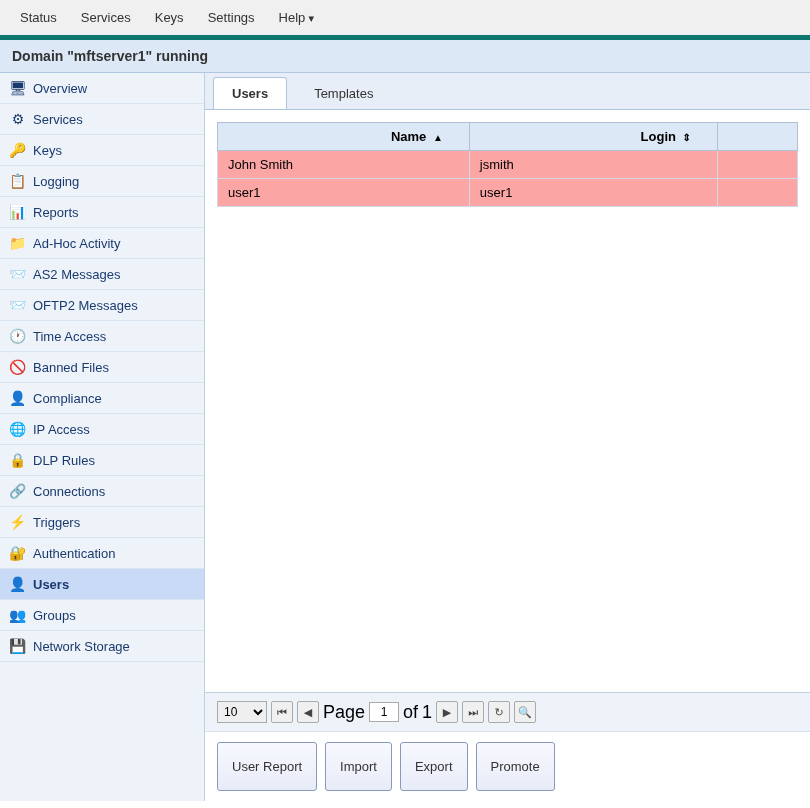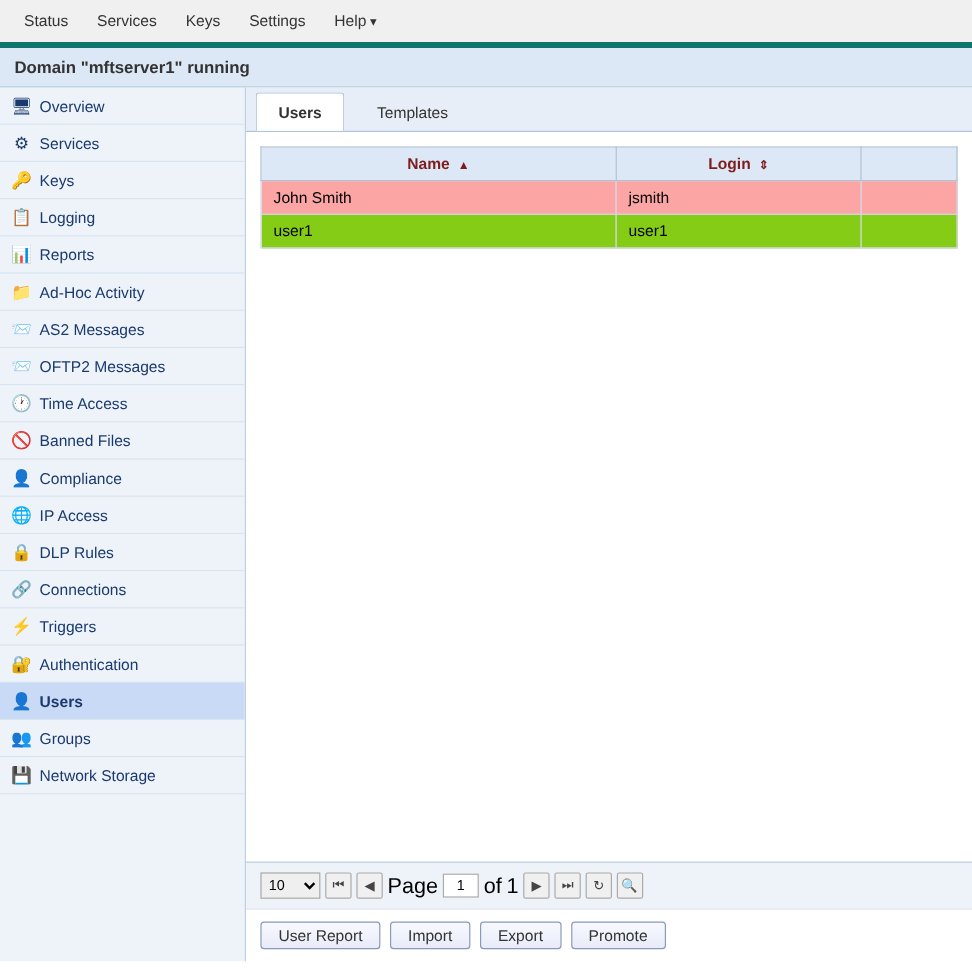--- a/index.html
+++ b/index.html
@@ -112,32 +112,32 @@
       overflow: hidden;
     }
     .user-table {
       width: 100%;
       border-collapse: collapse;
       border: 1px solid #c0c8d8;
     }
     .user-table th {
       background: #dce8f5;
       border: 1px solid #b0c0d4;
-      padding: 6px 4px;
-      text-align: center;
-      font-size: 13px;
-      color: #7f1d1d;
+      padding: 6px 26px;
+      text-align: right;
+      font-size: 13px;
+      color: #000000;
     }
     .user-table td {
       border: 1px solid #d0d8e8;
       padding: 6px 10px;
       font-size: 13px;
     }
     .user-table tr.row-normal td { background: #fca5a5; }
-    .user-table tr.row-selected td { background: #84cc16; }
+    .user-table tr.row-selected td { background: #fca5a5; }
     .sort-arrow { font-size: 10px; margin-left: 3px; }
 
     
     .pagination-bar {
       display: flex;
       align-items: center;
       padding: 8px 12px;
       background: #eef3fa;
       border-top: 1px solid #c0d0e0;
       gap: 4px;
@@ -172,21 +172,21 @@
 
     
     .action-bar {
       display: flex;
       padding: 10px 12px;
       gap: 8px;
       background: #fff;
       border-top: 1px solid #d8e0f0;
     }
     .action-btn {
-      padding: 3px 14px;
+      padding: 16px 14px;
       font-size: 13px;
       border: 1px solid #8899bb;
       background: linear-gradient(to bottom, #f8f9ff, #e8ecf8);
       color: #333;
       cursor: pointer;
       border-radius: 3px;
     }
   </style>
 </head>
 <body>

